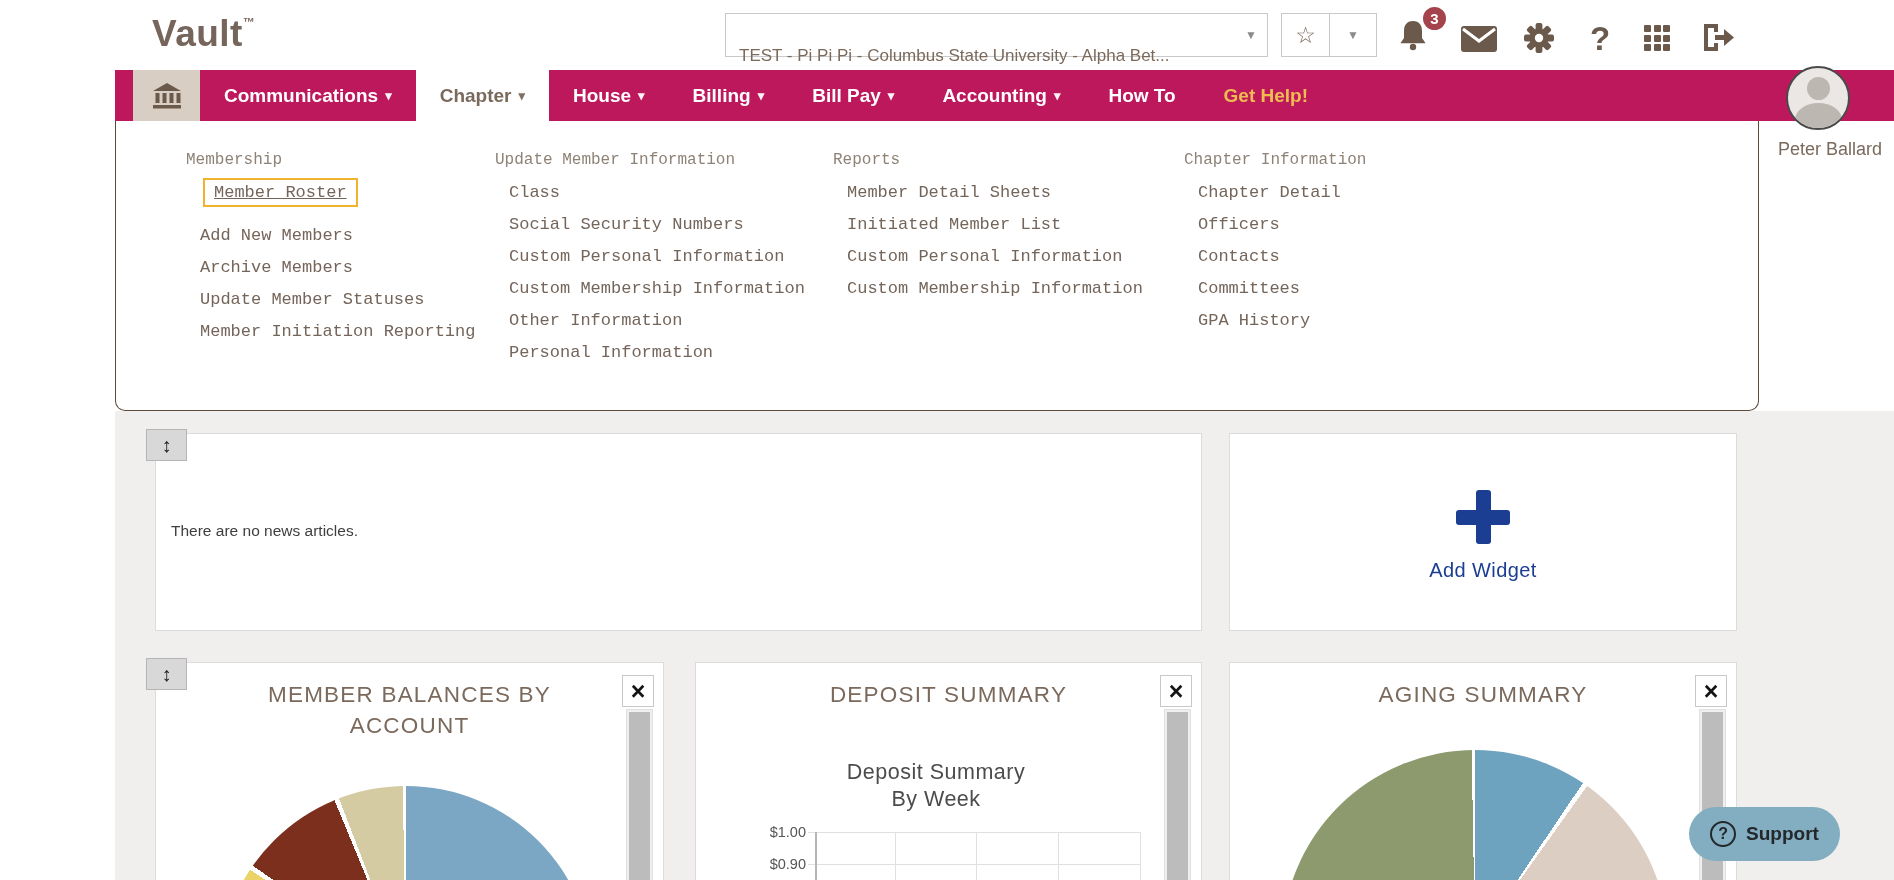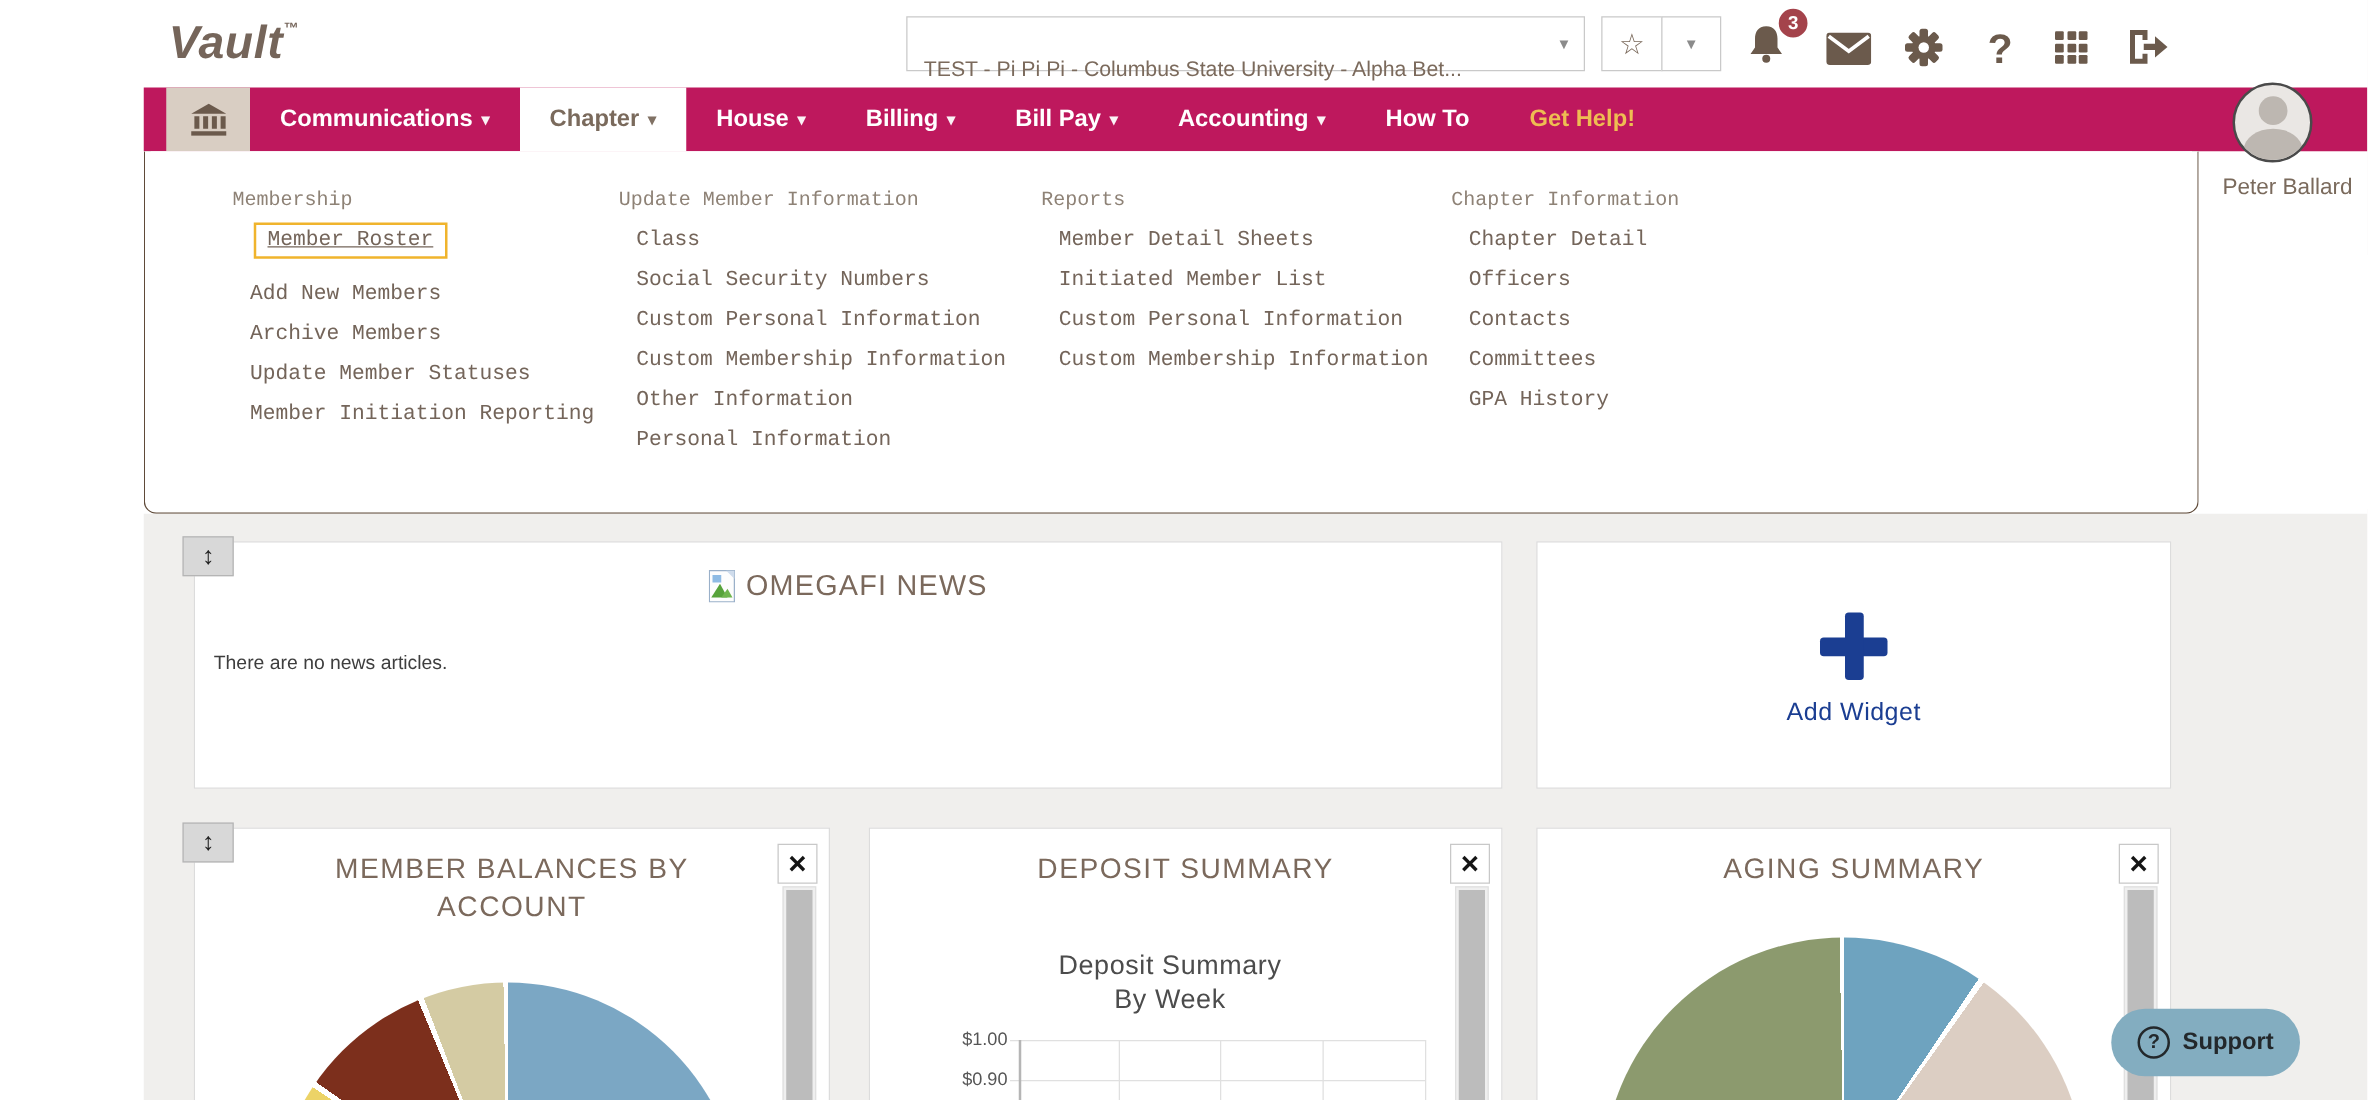--- a/index.html
+++ b/index.html
@@ -1,20 +1,20 @@
 <!DOCTYPE html>
 <html><head>
 <meta charset="utf-8">
 <style>
   html,body{margin:0;padding:0;background:#fff;}
   .stage{position:relative;width:1894px;height:880px;overflow:hidden;background:#fff;
          font-family:"Liberation Sans",sans-serif;-webkit-font-smoothing:antialiased;}
   
   .topbar{position:absolute;left:0;top:0;width:100%;height:70px;background:#fff;}
-  .logo{position:absolute;left:135px;top:13px;font-size:37px;font-weight:bold;color:#75655a;letter-spacing:.5px;font-style:italic;}
+  .logo{position:absolute;left:152px;top:13px;font-size:37px;font-weight:bold;color:#75655a;letter-spacing:.5px;}
   .logo sup{font-size:12px;vertical-align:20px;font-weight:bold;}
   .org-select{position:absolute;left:725px;top:13px;width:543px;height:44px;border:1px solid #c9c9c9;
               background:#fff;display:flex;align-items:center;box-sizing:border-box;padding:0 34px 0 13px;}
   .org-select .val{font-size:17px;color:#7b6a5c;white-space:nowrap;overflow:hidden;margin-top:42px;}
   .org-select .car{position:absolute;right:10px;top:14px;font-size:12px;color:#8b8b8b;}
   .btn-sq{position:absolute;top:13px;height:44px;border:1px solid #c9c9c9;background:#fff;box-sizing:border-box;
           display:flex;align-items:center;justify-content:center;}
   .star-btn{left:1281px;width:49px;font-size:23px;color:#7b6a5c;}
   .star-caret-btn{left:1329px;width:48px;font-size:12px;color:#8b8b8b;}
   .hicon{position:absolute;color:#6b5a4c;}
@@ -36,21 +36,21 @@
           border:2px solid #4a4a4a;box-sizing:border-box;overflow:hidden;z-index:60;}
   .avatar .head{position:absolute;left:19px;top:9px;width:23px;height:23px;border-radius:50%;background:#bdb7b1;}
   .avatar .body{position:absolute;left:7px;top:35px;width:47px;height:34px;border-radius:50% 50% 0 0;background:#bdb7b1;}
   .user-name{position:absolute;left:1760px;top:139px;width:122px;text-align:right;font-size:18px;color:#7a6a5c;}
   
   .megamenu{position:absolute;left:115px;top:121px;width:1644px;height:290px;background:#fff;
             border:1px solid #5f4a39;border-top:none;border-radius:0 0 10px 10px;box-sizing:border-box;z-index:50;}
   .mcol{position:absolute;top:30px;font-family:Liberation Mono, monospace;}
   .mcol .mtitle{font-size:16px;color:#8e8276;margin-bottom:14px;}
   .mcol .mitem{font-size:17px;color:#74655a;padding-left:14px;margin-bottom:13px;white-space:nowrap;}
-  .mcol-1{left:70px;} .mcol-2{left:379px;} .mcol-3{left:717px;} .mcol-4{left:1045px;}
+  .mcol-1{left:70px;} .mcol-2{left:379px;} .mcol-3{left:717px;} .mcol-4{left:1068px;}
   .mi-highlight{display:inline-block;border:2px solid #f0b42c;padding:3px 9px;margin:-5px 0 6px 3px;}
   .mi-highlight span{text-decoration:underline;}
   
   .content-bg{position:absolute;left:115px;top:411px;right:0;bottom:0;background:#f0efed;}
   .widget{position:absolute;background:#fff;border:1px solid #dcdcdc;box-sizing:border-box;}
   .w-news{left:155px;top:433px;width:1047px;height:198px;}
   .w-add{left:1229px;top:433px;width:508px;height:198px;display:flex;flex-direction:column;align-items:center;}
   .w-mb{left:155px;top:662px;width:509px;height:260px;}
   .w-dep{left:695px;top:662px;width:507px;height:260px;}
   .w-ag{left:1229px;top:662px;width:508px;height:260px;}
@@ -216,30 +216,20 @@
   <div class="content-bg"></div>
 
   <div class="handle" style="left:146px;top:429px;">
       <span>↕</span>
     </div>
   <div class="handle" style="left:146px;top:658px;">
       <span>↕</span>
     </div>
 
   <div class="widget w-news">
-    <div class="news-head">
-      <svg width="21" height="26" viewBox="0 0 21 26">
-        <rect x="0.5" y="0.5" width="20" height="25" fill="#fdfdfd" stroke="#9ab0c9" stroke-width="1"></rect>
-        <polygon points="14,0.5 20.5,0.5 20.5,7" fill="#cfdcec"></polygon>
-        <rect x="3" y="4" width="7" height="6" fill="#8fbbe4"></rect>
-        <polygon points="2,22 9,11 15,22" fill="#57a33b"></polygon>
-        <polygon points="10,22 15,15 19,22" fill="#6fb54e"></polygon>
-      </svg>
-      <span class="t">OMEGAFI NEWS</span>
-    </div>
     <div class="news-empty">There are no news articles.</div>
   </div>
 
   <div class="widget w-add">
     <div class="plus">
         <i class="h"></i>
         <i class="v"></i>
       </div>
     <div class="add-label">Add Widget</div>
   </div>

